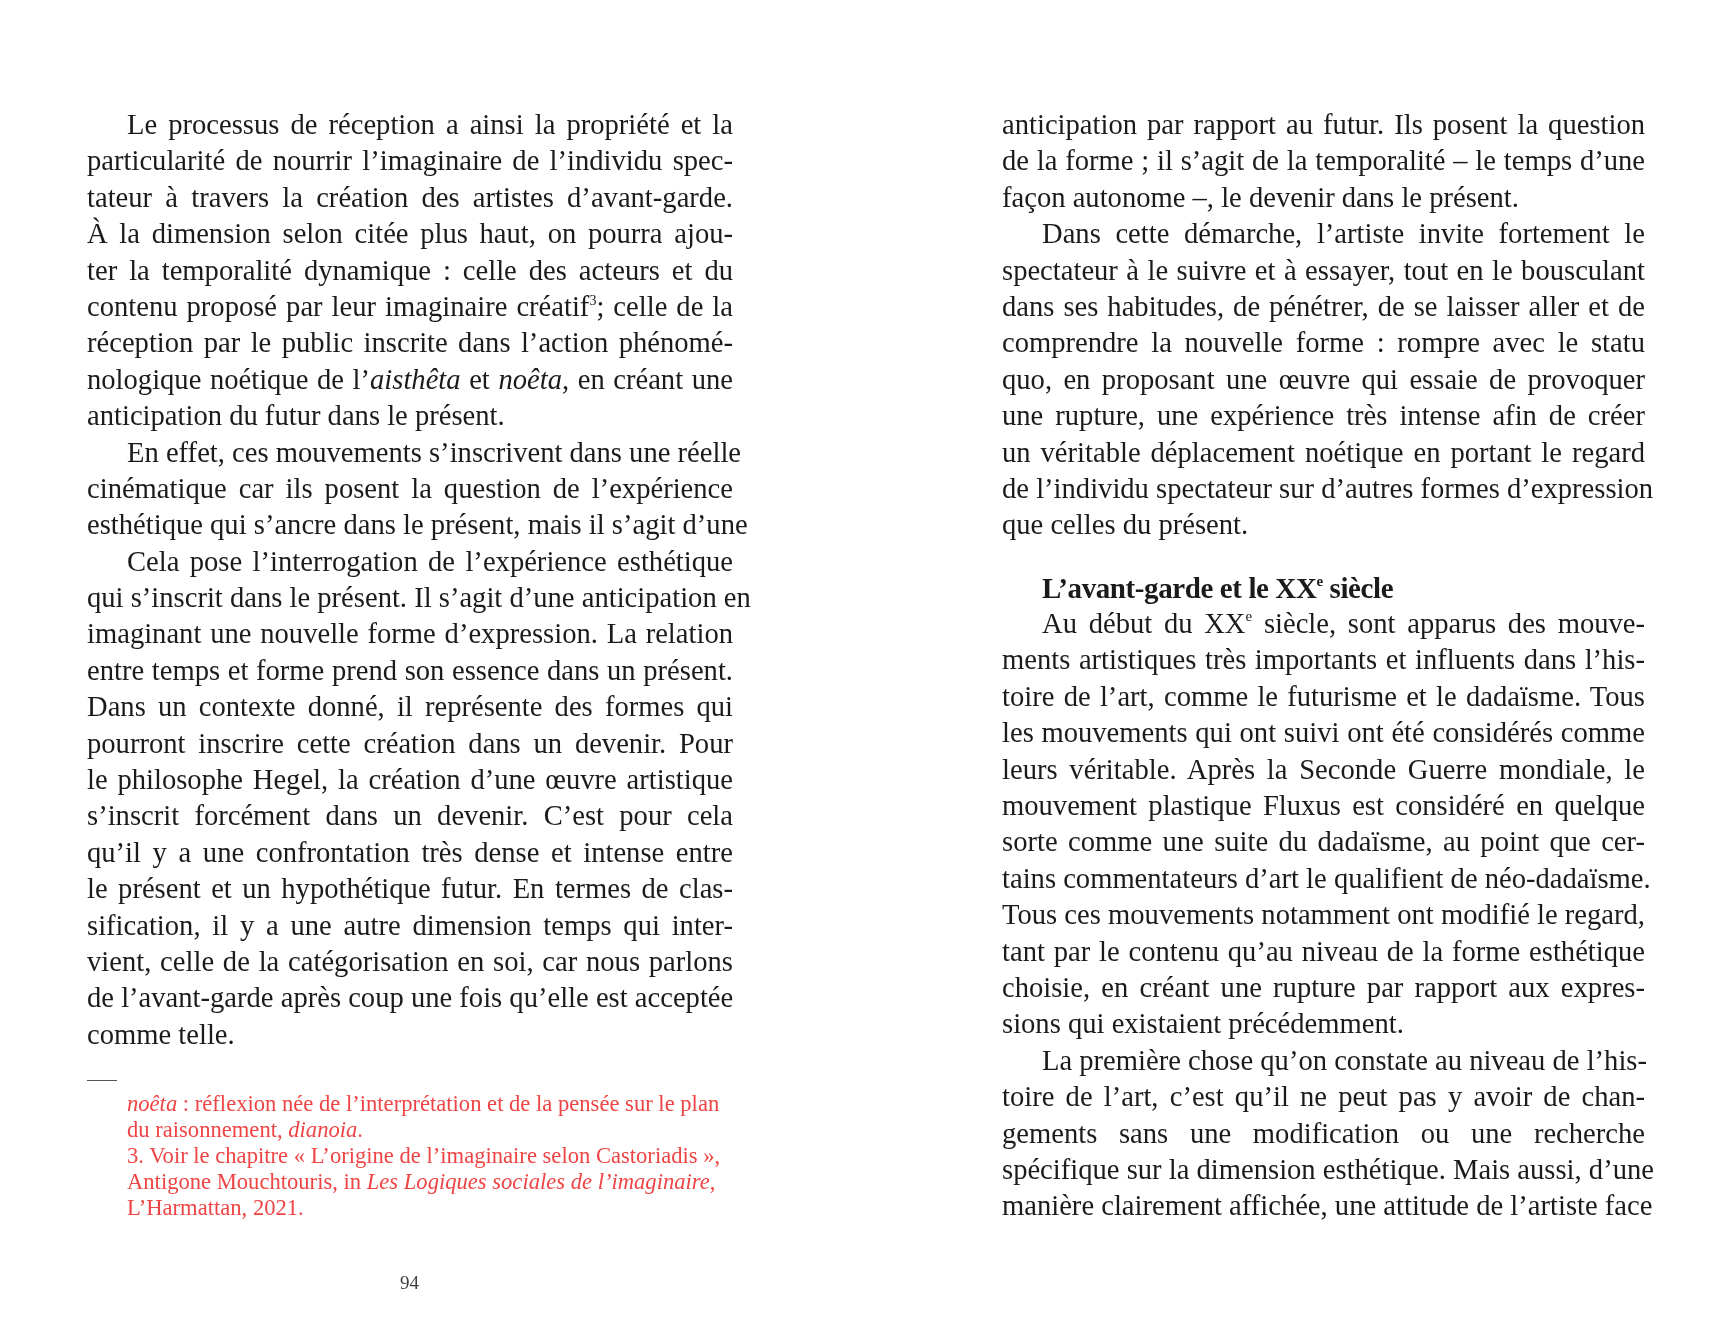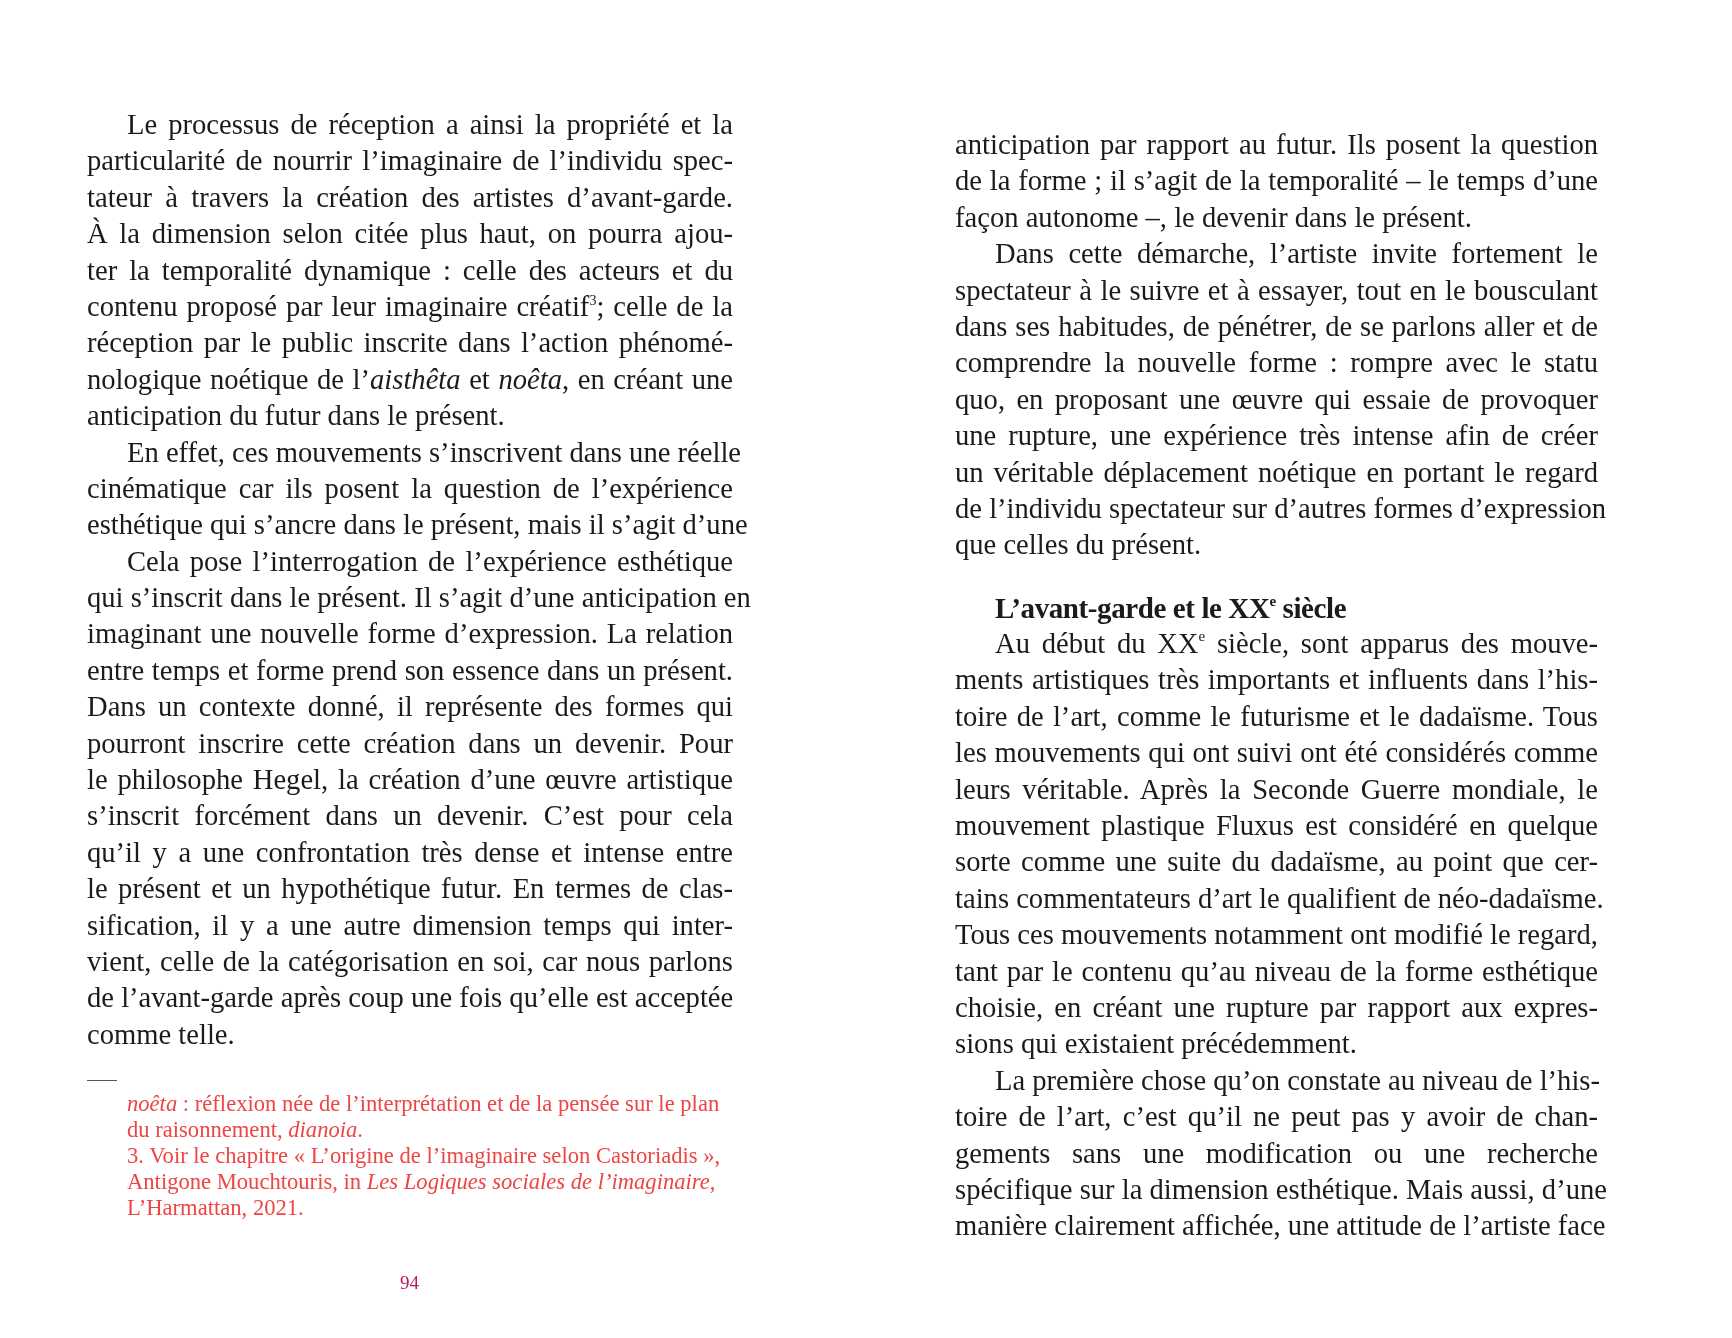--- a/index.html
+++ b/index.html
@@ -1,20 +1,20 @@
 <!DOCTYPE html>
 <html><head>
 <meta charset="utf-8">
 <style>
   html, body { margin: 0; padding: 0; background: #ffffff; }
   body { width: 1732px; height: 1338px; position: relative; overflow: hidden; }
   .spread { position: absolute; left: 0; top: 0; width: 1732px; height: 1338px; background: #ffffff; }
   .page { position: absolute; top: 0; height: 1140px; }
   .page-left { left: 0; width: 866px; }
-  .page-right { left: 819px; width: 866px; margin-top: 20px; }
+  .page-right { left: 866px; width: 866px; }
   .col {
     position: absolute;
     font-family: "Liberation Serif", "DejaVu Serif", serif;
     color: #1b1b1b;
     font-size: 28.6px;
     line-height: 36.4px;
   }
   .col-left { left: 87px; top: 107px; width: 646px; }
   .col-right { left: 136px; top: 107px; width: 643px; }
   .ln {
@@ -46,21 +46,21 @@
   }
   .footnotes {
     position: absolute; left: 127px; top: 1091px; width: 610px;
     font-family: "Liberation Serif", "DejaVu Serif", serif;
     color: #ef4444; font-size: 22.6px; line-height: 26px;
   }
   .fl { display: block; height: 26px; white-space: nowrap; }
   .pnum {
     position: absolute; top: 1272px;
     font-family: "Liberation Serif", "DejaVu Serif", serif;
-    font-size: 19px; color: #be185d; line-height: 22px;
+    font-size: 19px; color: #404040; line-height: 22px;
   }
   .pnum-left { left: 400px; }
 </style>
 </head>
 <body>
 
 <div class="spread">
 
   <div class="page page-left">
     <div class="col col-left">
@@ -116,21 +116,21 @@
   <div class="page page-right">
     <div class="col col-right">
       <div>
         <span class="ln">anticipation par rapport au futur. Ils posent la question</span>
         <span class="ln">de la forme ; il s’agit de la temporalité – le temps d’une</span>
         <span class="ln last">façon autonome –, le devenir dans le présent.</span>
       </div>
       <div>
         <span class="ln ind">Dans cette démarche, l’artiste invite fortement le</span>
         <span class="ln">spectateur à le suivre et à essayer, tout en le bousculant</span>
-        <span class="ln">dans ses habitudes, de pénétrer, de se parlons aller et de</span>
+        <span class="ln">dans ses habitudes, de pénétrer, de se laisser aller et de</span>
         <span class="ln">comprendre la nouvelle forme : rompre avec le statu</span>
         <span class="ln">quo, en proposant une œuvre qui essaie de provoquer</span>
         <span class="ln">une rupture, une expérience très intense afin de créer</span>
         <span class="ln">un véritable déplacement noétique en portant le regard</span>
         <span class="ln">de l’individu spectateur sur d’autres formes d’expression</span>
         <span class="ln last">que celles du présent.</span>
       </div>
 
       <span class="head-gap"></span>
       <span class="heading"><span>L’avant-garde et le XX</span><sup class="e">e</sup><span> siècle</span></span>

